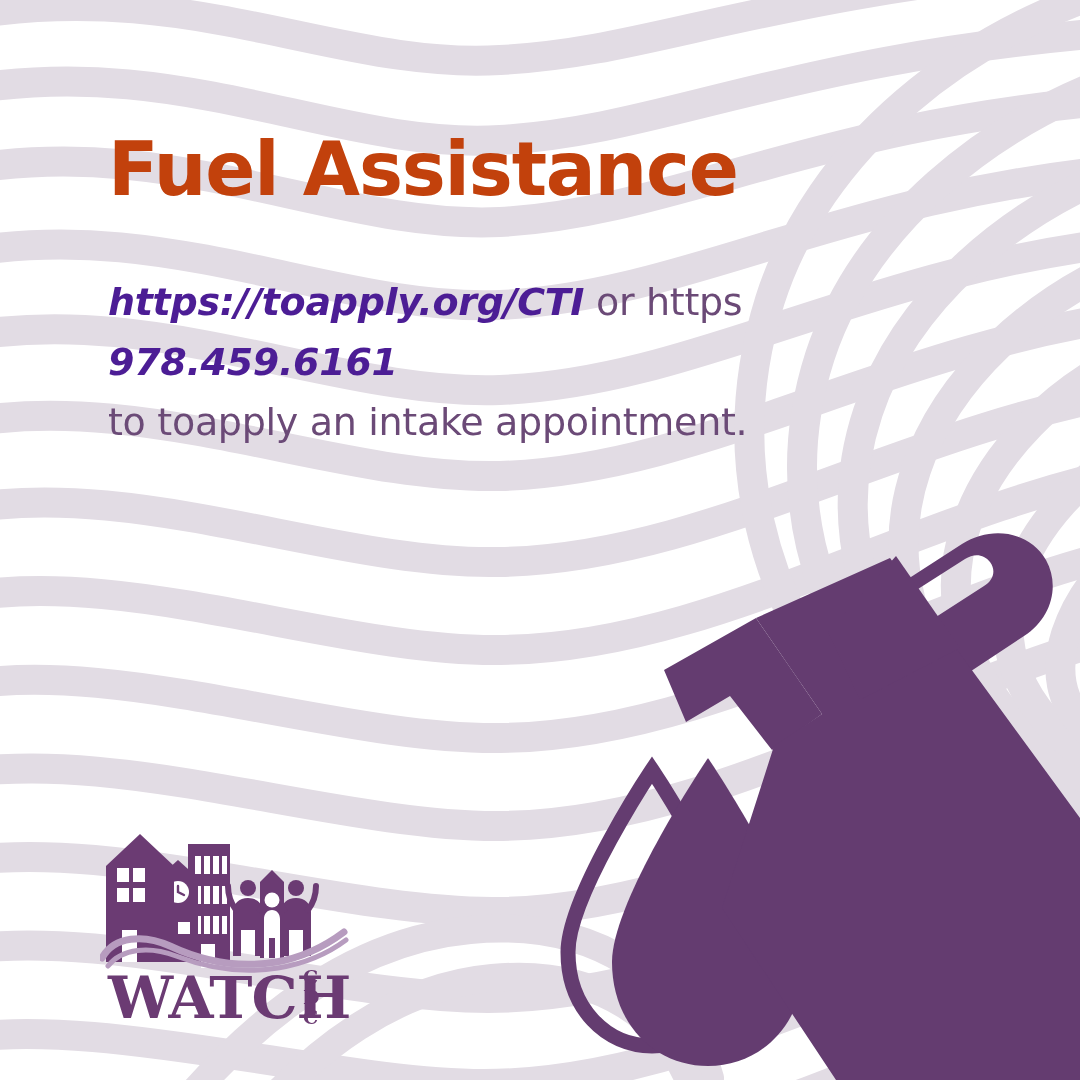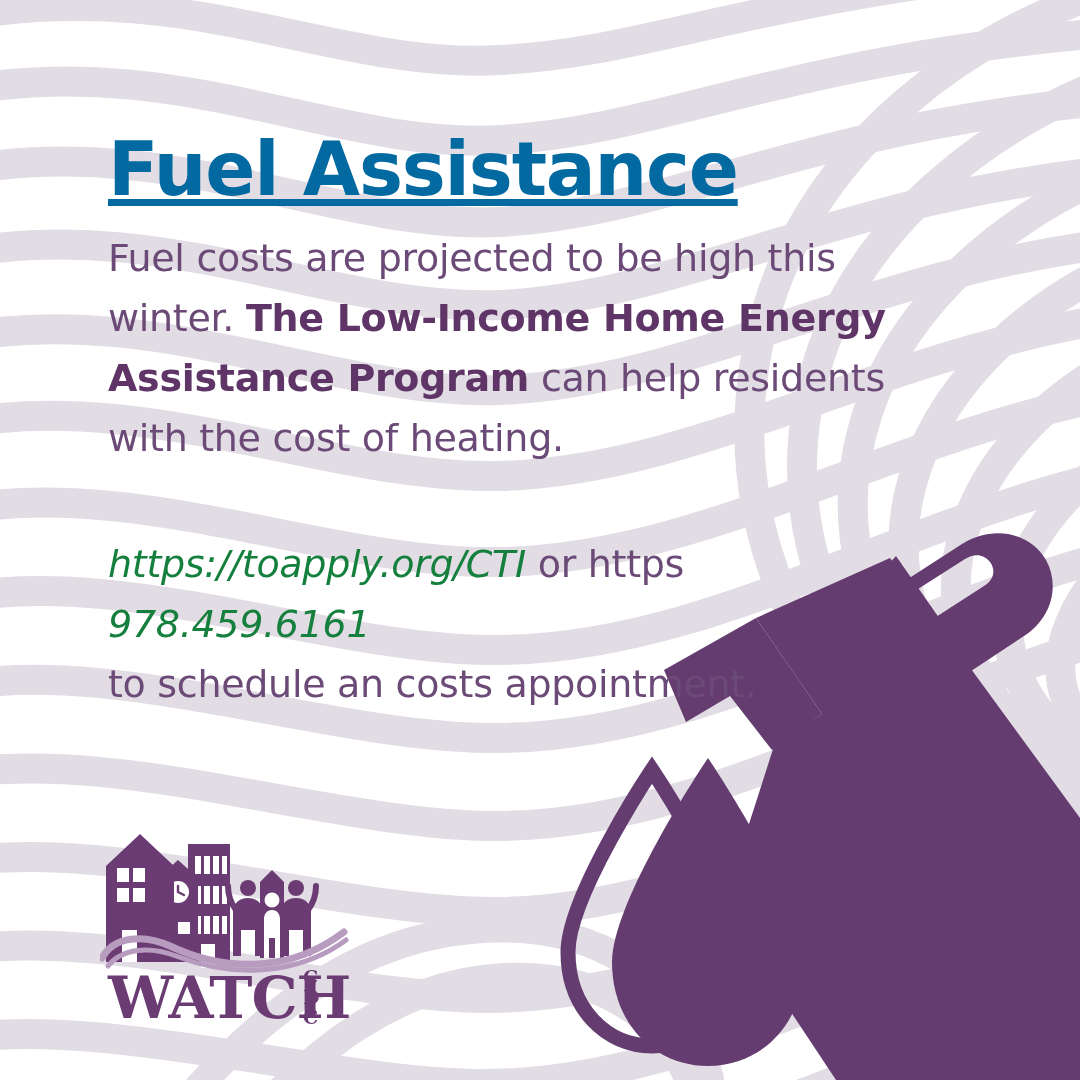--- a/index.html
+++ b/index.html
@@ -42,45 +42,44 @@
     top: 132px;
     width: 820px;
     z-index: 3;
   }
   #page-title {
     font-family: "DejaVu Sans", sans-serif;
     font-weight: 700;
     font-size: 74px;
     line-height: 1.0;
     letter-spacing: -1.2px;
-    color: #0369a1;
+    color: #c2410c;
     margin: 0 0 22px 0;
     white-space: nowrap;
-    text-decoration: underline;
   }
   .body-paragraph {
     font-family: "DejaVu Sans", sans-serif;
     font-weight: 400;
     font-size: 38px;
     line-height: 1.58;
     color: #6B4A77;
     margin: 0;
     letter-spacing: -0.3px;
   }
   .body-paragraph .strong {
     font-weight: 700;
     color: #5E3566;
   }
   #contact-paragraph {
     margin-top: 66px;
   }
   .contact-em {
-    font-weight: 400;
+    font-weight: 700;
     font-style: italic;
-    color: #15803d;
+    color: #4c1d95;
   }
 
   
   #watch-logo {
     position: absolute;
     left: 100px;
     top: 826px;
     width: 250px;
     height: 200px;
     z-index: 3;
@@ -168,23 +167,22 @@
              L214,246
              L262,214 Z" fill="#643C70"></path>
 
     <path d="M268,132 L336,56 L400,148 L300,200 Z" fill="#643C70"></path>
   </svg>
 
   <div id="text-block">
 
     <h1 id="page-title">Fuel Assistance</h1>
 
-    <p class="body-paragraph"><span>Fuel costs are projected to be high this winter. </span><span class="strong">The Low-Income Home Energy Assistance Program</span><span> can help residents with the cost of heating.</span></p>
-
-    <p class="body-paragraph" id="contact-paragraph"><span class="contact-em">https://toapply.org/CTI</span><span> or https </span><span class="contact-em">978.459.6161</span><br><span>to schedule an costs appointment.</span></p>
+
+    <p class="body-paragraph" id="contact-paragraph"><span class="contact-em">https://toapply.org/CTI</span><span> or https </span><span class="contact-em">978.459.6161</span><br><span>to toapply an intake appointment.</span></p>
   </div>
 
   <svg id="watch-logo" viewBox="0 0 250 200">
 
     <rect x="88" y="18" width="42" height="118" fill="#6B3B73"></rect>
     <g fill="#FFFFFF">
       <rect x="95" y="30" width="6" height="18"></rect>
       <rect x="104" y="30" width="6" height="18"></rect>
       <rect x="113" y="30" width="6" height="18"></rect>
       <rect x="122" y="30" width="5" height="18"></rect>

